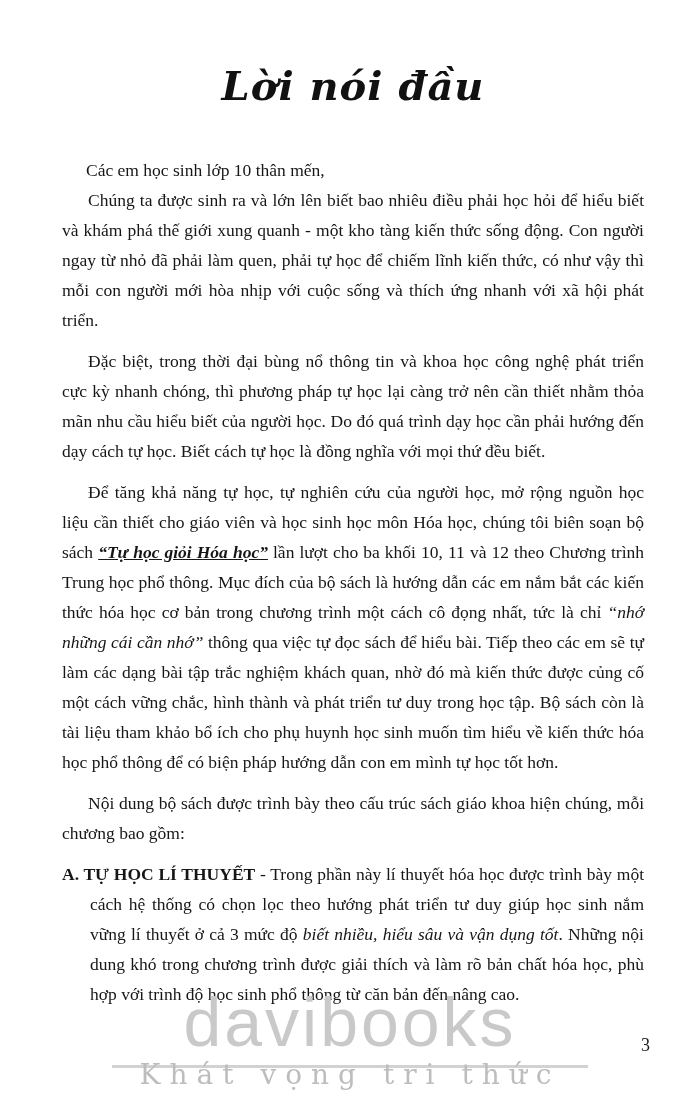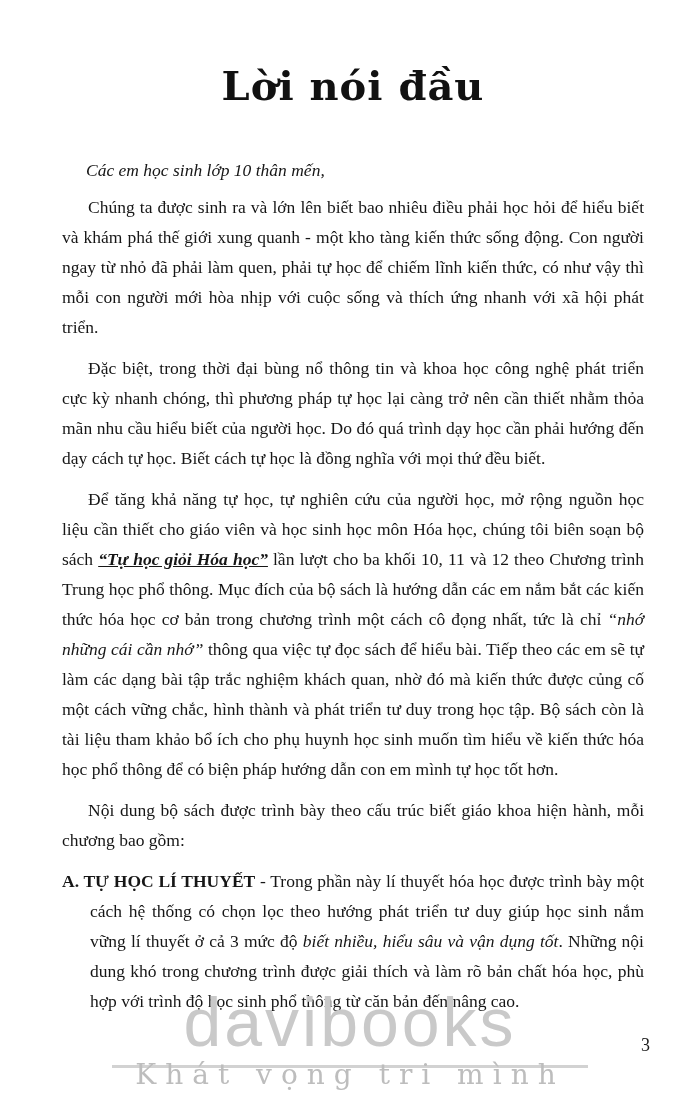--- a/index.html
+++ b/index.html
@@ -4,25 +4,25 @@
 <style>
   * { margin:0; padding:0; box-sizing:border-box; }
   html,body { background:#ffffff; }
   body { font-family:"Liberation Serif","DejaVu Serif",serif; }
   .page {
     width:700px; height:1098px; background:#ffffff; position:relative;
     overflow:hidden; padding:56px 56px 0 62px; color:#161616; margin:0 auto;
   }
   .title {
     text-align:center; font-family:"DejaVu Serif","Liberation Serif",serif;
-    font-weight:700; font-size:40px; letter-spacing:1px;
+    font-style:italic; font-weight:700; font-size:40px; letter-spacing:1px;
     margin:6px 0 46px; color:#111;
   }
   .body-text { font-size:17.5px; line-height:30px; text-align:justify; }
-  .salutation { font-style:italic; text-indent:24px; margin-bottom:7px; }
+  .salutation { text-indent:24px; margin-bottom:0; }
   .para { text-indent:26px; margin-bottom:11px; }
   .item { padding-left:28px; text-indent:-28px; margin-bottom:27px; }
   .seg-plain { font-style:normal; font-weight:400; }
   .seg-italic { font-style:italic; }
   .seg-bold { font-weight:700; }
   .seg-bolditalic { font-weight:700; font-style:italic;text-decoration:underline; }
 
   .watermark { position:absolute; left:0; right:0; bottom:6px; text-align:center; pointer-events:none; }
   .wm-brand {
     font-family:Liberation Sans, sans-serif;
@@ -40,25 +40,25 @@
 
 <div class="page">
 
   <h1 class="title">Lời nói đầu</h1>
 
   <div class="body-text">
     <p class="salutation">Các em học sinh lớp 10 thân mến,</p>
     <p class="para"><span class="seg-plain">Chúng ta được sinh ra và lớn lên biết bao nhiêu điều phải học hỏi để hiểu biết và khám phá thế giới xung quanh - một kho tàng kiến thức sống động. Con người ngay từ nhỏ đã phải làm quen, phải tự học để chiếm lĩnh kiến thức, có như vậy thì mỗi con người mới hòa nhịp với cuộc sống và thích ứng nhanh với xã hội phát triển.</span></p>
     <p class="para"><span class="seg-plain">Đặc biệt, trong thời đại bùng nổ thông tin và khoa học công nghệ phát triển cực kỳ nhanh chóng, thì phương pháp tự học lại càng trở nên cần thiết nhằm thỏa mãn nhu cầu hiểu biết của người học. Do đó quá trình dạy học cần phải hướng đến dạy cách tự học. Biết cách tự học là đồng nghĩa với mọi thứ đều biết.</span></p>
     <p class="para"><span class="seg-plain">Để tăng khả năng tự học, tự nghiên cứu của người học, mở rộng nguồn học liệu cần thiết cho giáo viên và học sinh học môn Hóa học, chúng tôi biên soạn bộ sách </span><span class="seg-bolditalic">“Tự học giỏi Hóa học”</span><span class="seg-plain"> lần lượt cho ba khối 10, 11 và 12 theo Chương trình Trung học phổ thông. Mục đích của bộ sách là hướng dẫn các em nắm bắt các kiến thức hóa học cơ bản trong chương trình một cách cô đọng nhất, tức là chỉ </span><span class="seg-italic">“nhớ những cái cần nhớ”</span><span class="seg-plain"> thông qua việc tự đọc sách để hiểu bài. Tiếp theo các em sẽ tự làm các dạng bài tập trắc nghiệm khách quan, nhờ đó mà kiến thức được củng cố một cách vững chắc, hình thành và phát triển tư duy trong học tập. Bộ sách còn là tài liệu tham khảo bổ ích cho phụ huynh học sinh muốn tìm hiểu về kiến thức hóa học phổ thông để có biện pháp hướng dẫn con em mình tự học tốt hơn.</span></p>
-    <p class="para"><span class="seg-plain">Nội dung bộ sách được trình bày theo cấu trúc biết giáo khoa hiện hành, mỗi chương bao gồm:</span></p>
+    <p class="para"><span class="seg-plain">Nội dung bộ sách được trình bày theo cấu trúc sách giáo khoa hiện chúng, mỗi chương bao gồm:</span></p>
     <p class="para item"><span class="seg-bold">A. TỰ HỌC LÍ THUYẾT</span><span class="seg-plain"> - Trong phần này lí thuyết hóa học được trình bày một cách hệ thống có chọn lọc theo hướng phát triển tư duy giúp học sinh nắm vững lí thuyết ở cả 3 mức độ </span><span class="seg-italic">biết nhiều, hiểu sâu và vận dụng tốt</span><span class="seg-plain">. Những nội dung khó trong chương trình được giải thích và làm rõ bản chất hóa học, phù hợp với trình độ học sinh phổ thông từ căn bản đến nâng cao.</span></p>
   </div>
 
   <div class="watermark">
     <div class="wm-brand">davibooks</div>
     <div class="wm-line"></div>
-    <div class="wm-slogan">Khát vọng tri mình</div>
+    <div class="wm-slogan">Khát vọng tri thức</div>
   </div>
 
   <div class="page-number">3</div>
 
 </div>
 
 </body></html>

